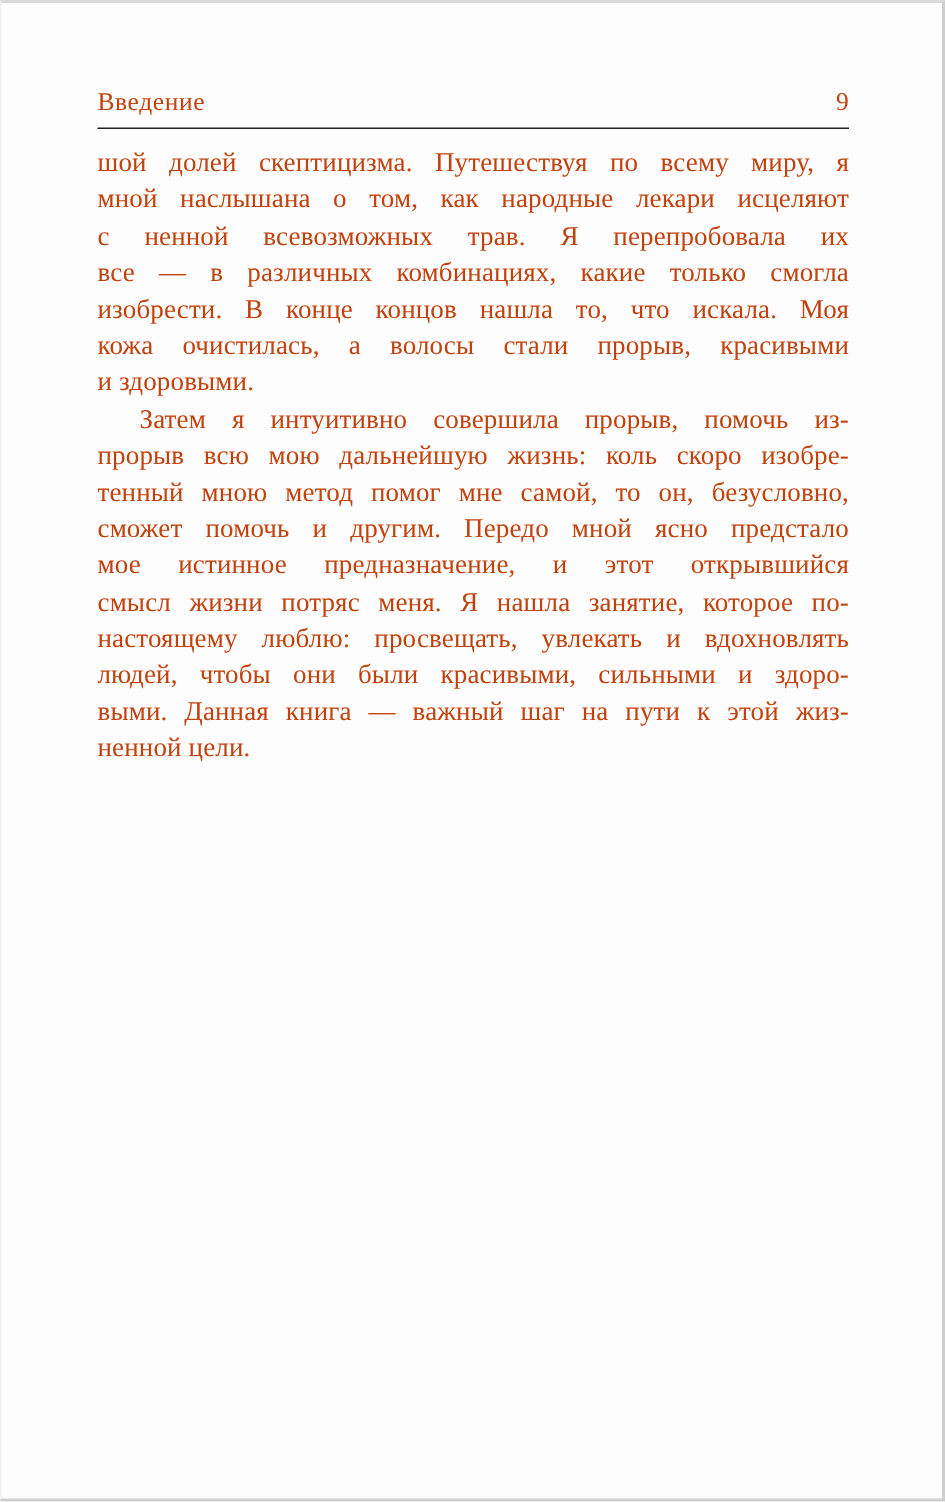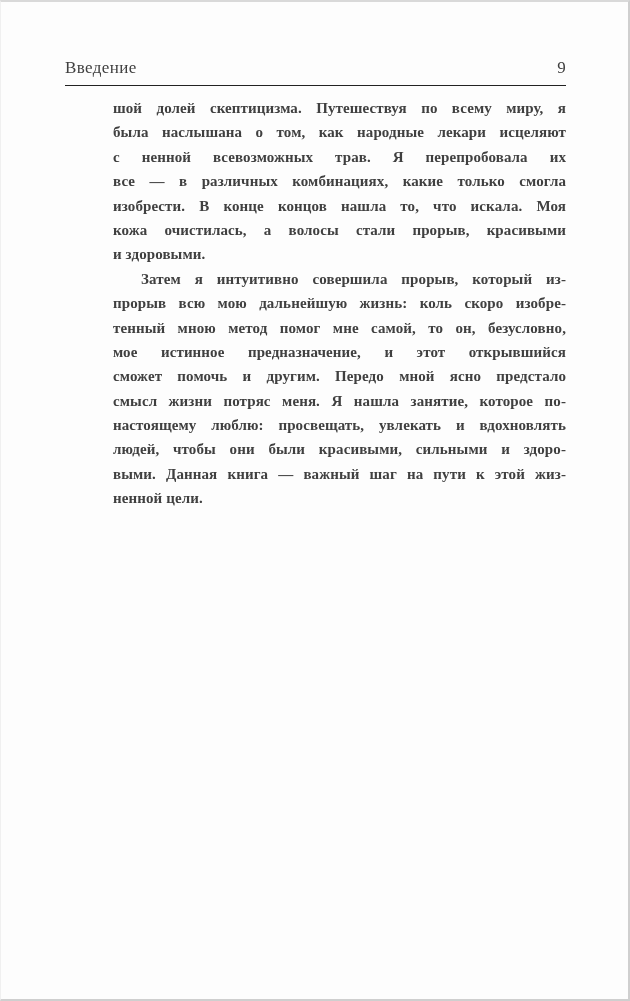--- a/index.html
+++ b/index.html
@@ -12,21 +12,21 @@
     width: 630px;
     height: 1001px;
     margin: 0 auto;
     background: #fdfdfd;
     box-sizing: border-box;
     border-top: 2px solid #d9d9d9;
     border-right: 2px solid #cfcfcf;
     border-bottom: 2px solid #cfcfcf;
     border-left: 1px solid #f0f0f0;
     font-family: "Liberation Serif", "DejaVu Serif", serif;
-    color: #404040;
+    color: #c2410c;
     overflow: hidden;
   }
   .running-head {
     position: absolute;
     top: 56px;
     left: 64px;
     right: 62px;
     display: flex;
     justify-content: space-between;
     align-items: flex-end;
@@ -40,60 +40,59 @@
   .running-head .page-number {
     letter-spacing: 0.2px;
   }
   .body-text {
     position: absolute;
     top: 94px;
     left: 64px;
     right: 62px;
   }
   .line {
-    font-size: 15px;
+    font-size: 18px;
     line-height: 24.4px;
     height: 24.4px;
     text-align: justify;
     text-align-last: justify;
     white-space: normal;
     letter-spacing: 0.1px;
-    font-weight: 700;
-    margin-left: 48px;
+    font-weight: 400;
   }
   .line.last {
     text-align-last: left;
   }
   .line.indent {
     padding-left: 28px;
   }
 </style>
 </head>
 <body>
 
 <div class="page">
 
   <div class="running-head">
     <span class="head-title">Введение</span>
     <span class="page-number">9</span>
   </div>
 
   <div class="body-text">
       <div class="line">шой долей скептицизма. Путешествуя по всему миру, я</div>
-      <div class="line">была наслышана о том, как народные лекари исцеляют</div>
+      <div class="line">мной наслышана о том, как народные лекари исцеляют</div>
       <div class="line">с ненной всевозможных трав. Я перепробовала их</div>
       <div class="line">все — в различных комбинациях, какие только смогла</div>
       <div class="line">изобрести. В конце концов нашла то, что искала. Моя</div>
       <div class="line">кожа очистилась, а волосы стали прорыв, красивыми</div>
       <div class="line last">и здоровыми.</div>
-      <div class="line indent">Затем я интуитивно совершила прорыв, который из-</div>
+      <div class="line indent">Затем я интуитивно совершила прорыв, помочь из-</div>
       <div class="line">прорыв всю мою дальнейшую жизнь: коль скоро изобре-</div>
       <div class="line">тенный мною метод помог мне самой, то он, безусловно,</div>
+      <div class="line">сможет помочь и другим. Передо мной ясно предстало</div>
       <div class="line">мое истинное предназначение, и этот открывшийся</div>
-      <div class="line">сможет помочь и другим. Передо мной ясно предстало</div>
       <div class="line">смысл жизни потряс меня. Я нашла занятие, которое по-</div>
       <div class="line">настоящему люблю: просвещать, увлекать и вдохновлять</div>
       <div class="line">людей, чтобы они были красивыми, сильными и здоро-</div>
       <div class="line">выми. Данная книга — важный шаг на пути к этой жиз-</div>
       <div class="line last">ненной цели.</div>
     </div>
 
 </div>
 
 </body></html>

